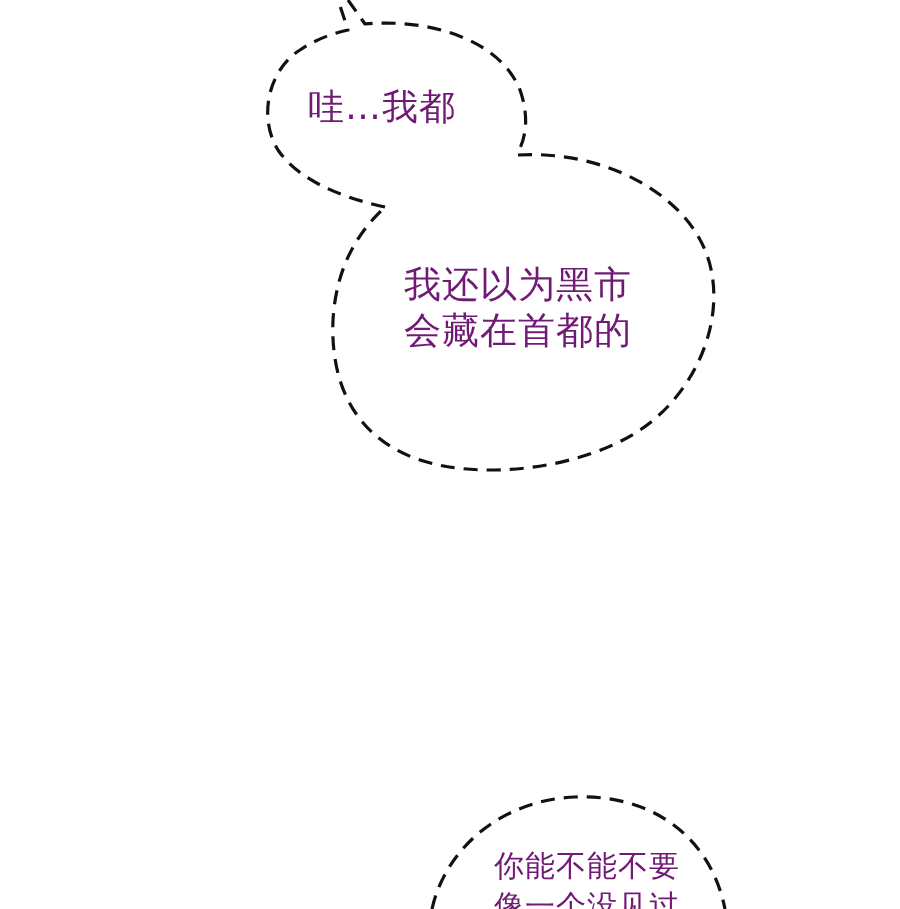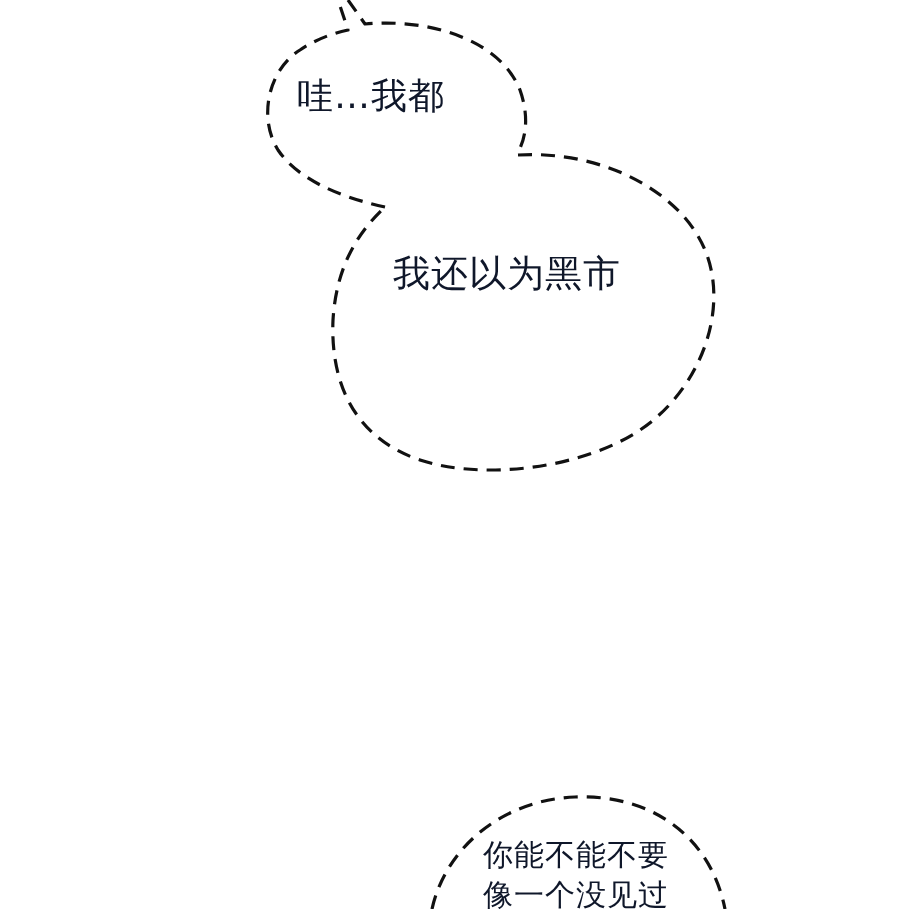--- a/index.html
+++ b/index.html
@@ -17,25 +17,25 @@
     }
     #bubbles {
       position: absolute;
       left: 0;
       top: 0;
       width: 900px;
       height: 909px;
     }
     .bubble-text {
       position: absolute;
-      margin: 5px;
+      margin: 16px;
       font-size: 36px;
       line-height: 46px;
       letter-spacing: 1px;
-      color: #0f172a;
+      color: #701a75;
       white-space: nowrap;
     }
     .bubble-text .line {
       display: block;
     }
     #text-1 {
       left: 292px;
       top: 68px;
     }
     #text-2 {
@@ -78,18 +78,19 @@
          C 650 794, 710 835, 725 909"></path>
   </g>
 </svg>
 
 <div id="text-1" class="bubble-text">
   <span class="line">哇…我都</span>
 </div>
 
 <div id="text-2" class="bubble-text">
   <span class="line">我还以为黑市</span>
+  <span class="line">会藏在首都的</span>
 </div>
 
 <div id="text-3" class="bubble-text">
   <span class="line">你能不能不要</span>
   <span class="line">像一个没见过</span>
 </div>
 
 </body></html>

